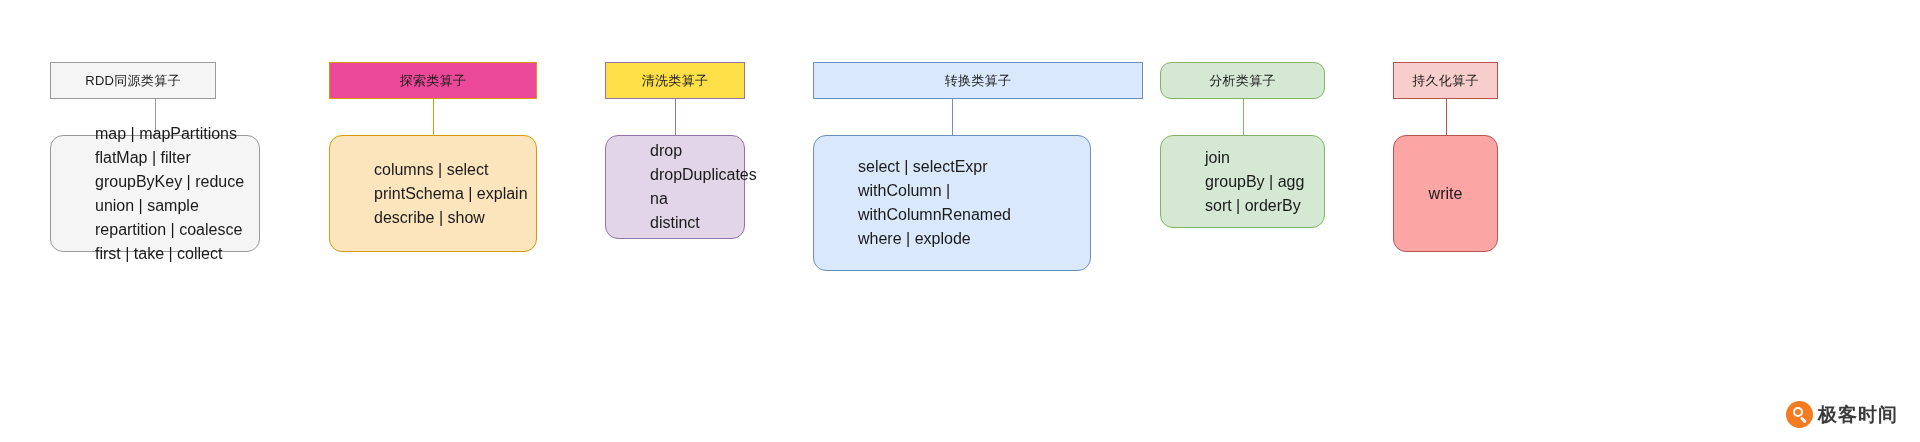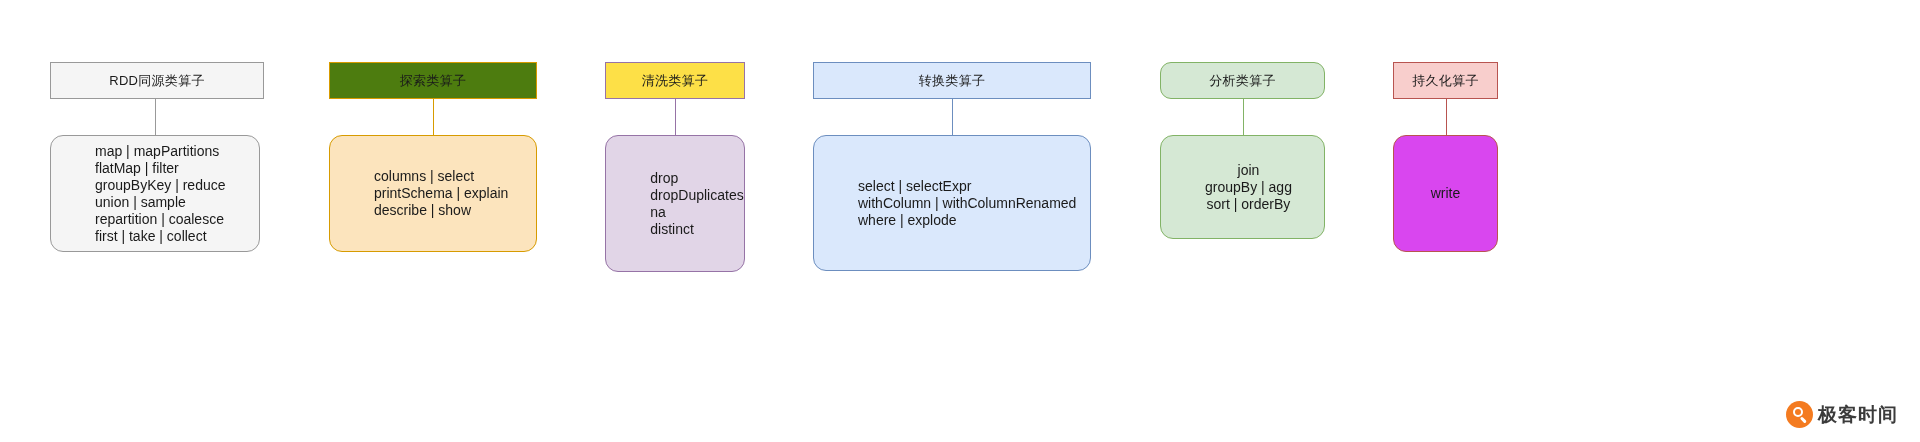--- a/index.html
+++ b/index.html
@@ -42,22 +42,22 @@
   .content-box {
     position: absolute;
     box-sizing: border-box;
     border-style: solid;
     border-width: 1px;
     border-radius: 13px;
     display: flex;
     align-items: center;
   }
   .content-text {
-    font-size: 14px;
-    line-height: 17px;
+    font-size: 16px;
+    line-height: 24px;
     color: #1a1a1a;
     white-space: pre-line;
     padding-left: 44px;
   }
   .content-text.single {
     padding-left: 0;
     width: 100%;
     text-align: center;
   }
   
@@ -105,72 +105,72 @@
     font-weight: bold;
     color: #3b3b3b;
     letter-spacing: 1px;
   }
 </style>
 </head>
 <body>
 
 <div id="canvas">
     <div class="group">
-      <div class="header-box" style="left: 50px; top: 62px; width: 214px; height: 37px; background: rgb(245, 245, 245); border-color: rgb(153, 153, 153);">RDD同源类算子</div>
+      <div class="header-box" style="left: 50px; top: 62px; width: 166px; height: 37px; background: rgb(245, 245, 245); border-color: rgb(153, 153, 153);">RDD同源类算子</div>
       <div class="connector" style="left: 155px; top: 99px; height: 36px; background: rgb(153, 153, 153);"></div>
       <div class="content-box" style="left: 50px; top: 135px; width: 210px; height: 117px; background: rgb(245, 245, 245); border-color: rgb(153, 153, 153);">
         <div class="content-text">map | mapPartitions
 flatMap | filter
 groupByKey | reduce
 union | sample
 repartition | coalesce
 first | take | collect</div>
       </div>
     </div>
     <div class="group">
-      <div class="header-box" style="left: 329px; top: 62px; width: 208px; height: 37px; background: #4d7c0f; border-color: rgb(215, 155, 0);">探索类算子</div>
+      <div class="header-box" style="left: 329px; top: 62px; width: 208px; height: 37px; background: #ec4899; border-color: rgb(215, 155, 0);">探索类算子</div>
       <div class="connector" style="left: 433px; top: 99px; height: 36px; background: rgb(215, 155, 0);"></div>
       <div class="content-box" style="left: 329px; top: 135px; width: 208px; height: 117px; background: rgb(252, 228, 189); border-color: rgb(215, 155, 0);">
         <div class="content-text">columns | select
 printSchema | explain
 describe | show</div>
       </div>
     </div>
     <div class="group">
       <div class="header-box" style="left: 605px; top: 62px; width: 140px; height: 37px; background: #fde047; border-color: rgb(150, 115, 166);">清洗类算子</div>
       <div class="connector" style="left: 675px; top: 99px; height: 36px; background: rgb(150, 115, 166);"></div>
-      <div class="content-box" style="left: 605px; top: 135px; width: 140px; height: 137px; background: rgb(225, 213, 231); border-color: rgb(150, 115, 166); justify-content: center;">
+      <div class="content-box" style="left: 605px; top: 135px; width: 140px; height: 104px; background: rgb(225, 213, 231); border-color: rgb(150, 115, 166);">
         <div class="content-text">drop
 dropDuplicates
 na
 distinct</div>
       </div>
     </div>
     <div class="group">
-      <div class="header-box" style="left: 813px; top: 62px; width: 278px; height: 37px; background: rgb(218, 232, 252); border-color: rgb(108, 142, 191); text-align: right;">转换类算子</div>
+      <div class="header-box" style="left: 813px; top: 62px; width: 330px; height: 37px; background: rgb(218, 232, 252); border-color: rgb(108, 142, 191); text-align: right;">转换类算子</div>
       <div class="connector" style="left: 952px; top: 99px; height: 36px; background: rgb(108, 142, 191);"></div>
       <div class="content-box" style="left: 813px; top: 135px; width: 278px; height: 136px; background: rgb(218, 232, 252); border-color: rgb(108, 142, 191);">
         <div class="content-text">select | selectExpr
 withColumn | withColumnRenamed
 where | explode</div>
       </div>
     </div>
     <div class="group">
       <div class="header-box" style="left: 1160px; top: 62px; width: 165px; height: 37px; background: rgb(213, 232, 212); border-color: rgb(130, 179, 102); border-radius: 11px;">分析类算子</div>
       <div class="connector" style="left: 1243px; top: 99px; height: 36px; background: rgb(130, 179, 102);"></div>
-      <div class="content-box" style="left: 1160px; top: 135px; width: 165px; height: 104px; background: rgb(213, 232, 212); border-color: rgb(130, 179, 102); text-align: center;">
+      <div class="content-box" style="left: 1160px; top: 135px; width: 165px; height: 93px; background: rgb(213, 232, 212); border-color: rgb(130, 179, 102);">
         <div class="content-text">join
 groupBy | agg
 sort | orderBy</div>
       </div>
     </div>
     <div class="group">
       <div class="header-box" style="left: 1393px; top: 62px; width: 105px; height: 37px; background: rgb(248, 206, 204); border-color: rgb(184, 84, 80); text-align: right;">持久化算子</div>
       <div class="connector" style="left: 1446px; top: 99px; height: 36px; background: rgb(184, 84, 80);"></div>
-      <div class="content-box" style="left: 1393px; top: 135px; width: 105px; height: 117px; background: #d946ef; border-color: rgb(184, 84, 80);">
+      <div class="content-box" style="left: 1393px; top: 135px; width: 105px; height: 117px; background: #fca5a5; border-color: rgb(184, 84, 80);">
         <div class="content-text single">write</div>
       </div>
     </div>
   </div>
 
 <div id="watermark">
   <span id="wm-logo"></span>
   <span id="wm-text">极客时间</span>
 </div>
 

